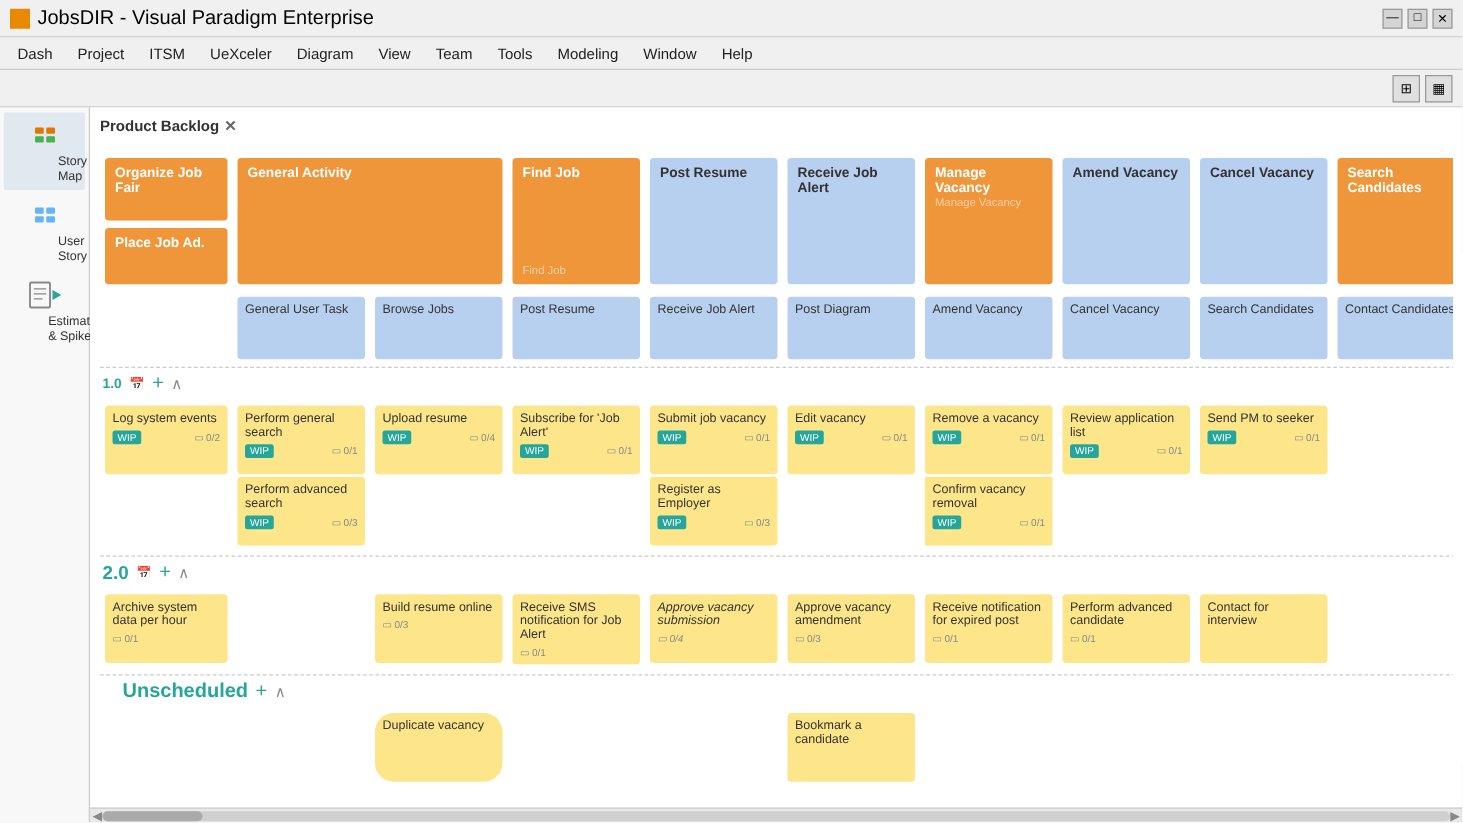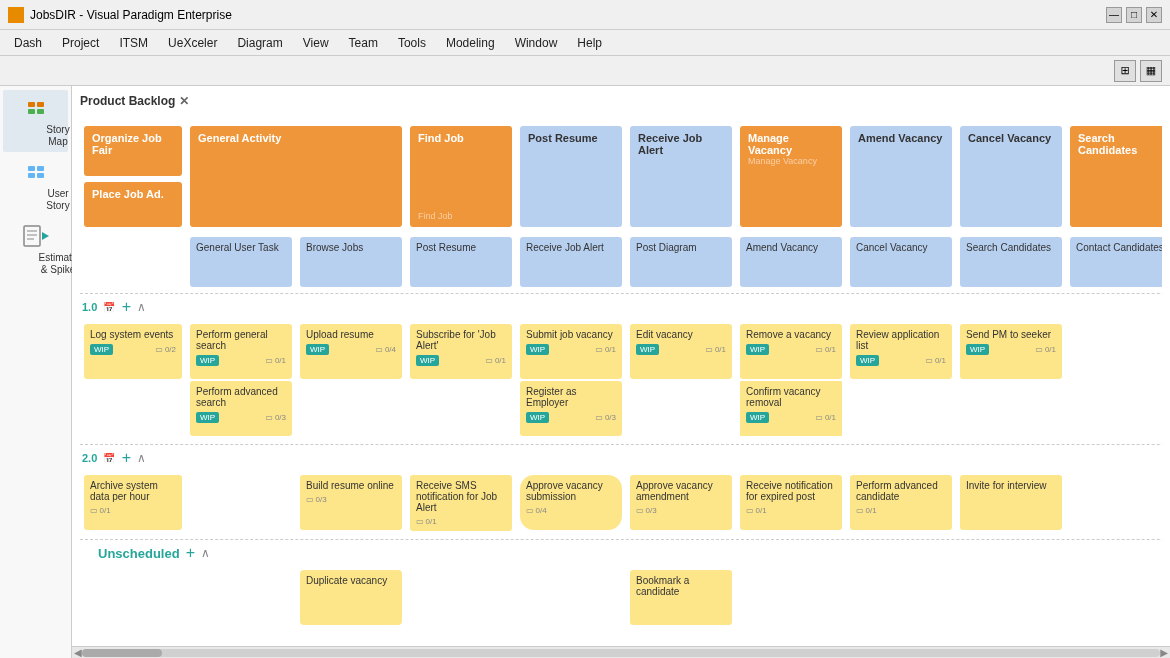--- a/index.html
+++ b/index.html
@@ -1,41 +1,41 @@
 <!DOCTYPE html>
 <html><head>
   <meta charset="utf-8">
   <style>
     * { box-sizing: border-box; margin: 0; padding: 0; }
     body { font-family: 'Segoe UI', Arial, sans-serif; font-size: 11px; background: #f0f0f0; width: 1170px; height: 658px; overflow: hidden; }
 
     
     .title-bar { background: #f0f0f0; height: 30px; display: flex; align-items: center; justify-content: space-between; padding: 0 8px; border-bottom: 1px solid #ccc; }
-    .title-bar-left { display: flex; align-items: center; gap: 6px; font-size: 12px; }
+    .title-bar-left { display: flex; align-items: center; gap: 6px; font-size: 16px; }
     .title-bar-icon { width: 16px; height: 16px; background: #e88a00; display: inline-block; }
     .title-bar-controls { display: flex; gap: 4px; }
     .title-bar-btn { width: 16px; height: 16px; display: flex; align-items: center; justify-content: center; font-size: 10px; cursor: pointer; background: #d4d4d4; border: 1px solid #999; }
 
     
     .menu-bar { background: #f0f0f0; height: 26px; display: flex; align-items: center; padding: 0 4px; border-bottom: 1px solid #ccc; }
     .menu-item { padding: 2px 10px; font-size: 12px; cursor: pointer; color: #222; }
 
     
     .toolbar { height: 30px; background: #f0f0f0; display: flex; align-items: center; justify-content: flex-end; padding: 0 8px; border-bottom: 1px solid #ccc; gap: 4px; }
     .toolbar-btn { width: 22px; height: 22px; background: #e0e0e0; border: 1px solid #999; display: flex; align-items: center; justify-content: center; font-size: 11px; cursor: pointer; }
 
     
     .main-layout { display: flex; height: calc(658px - 86px); }
 
     
     .sidebar { width: 72px; background: #f8f8f8; border-right: 1px solid #ccc; display: flex; flex-direction: column; align-items: center; padding-top: 4px; gap: 2px; }
     .sidebar-item { width: 65px; display: flex; flex-direction: column; align-items: center; padding: 4px 2px; cursor: pointer; border-radius: 2px; }
     .sidebar-item.active { background: #e0e8f0; }
     .sidebar-icon { width: 32px; height: 28px; display: flex; align-items: center; justify-content: center; margin-bottom: 2px; }
-    .sidebar-label { font-size: 10px; color: #333; text-align: center; line-height: 1.2; margin-left: 45px; }
+    .sidebar-label { font-size: 10px; color: #333; line-height: 1.2; margin-left: 45px; }
 
     
     .icon-story-map { display: grid; grid-template-columns: 1fr 1fr; gap: 2px; }
     .icon-story-map span { width: 7px; height: 5px; background: #e07800; display: block; border-radius: 1px; }
     .icon-story-map span:nth-child(3) { background: #4caf50; }
     .icon-story-map span:nth-child(4) { background: #4caf50; }
 
     .icon-user-story { display: grid; grid-template-columns: 1fr 1fr; gap: 2px; }
     .icon-user-story span { width: 7px; height: 5px; background: #64b5f6; display: block; border-radius: 1px; }
 
@@ -346,21 +346,21 @@
                   <span class="task-badge">WIP</span>
                   <span class="task-count"><span>▭</span> 0/1</span>
                 </div>
               </div>
             </div>
             <div style="padding:2px;"></div>
 
           </div>
 
           <div style="display:flex; align-items:center; gap:6px; padding:4px 2px; border-top: 1px dashed #ccc; margin-top:4px;">
-            <span style="font-size:11px; font-weight:bold; color:#26a69a;">2.0</span>
+            <span style="font-size:15px; font-weight:bold; color:#26a69a;">2.0</span>
             <span style="color:#999; font-size:10px;">📅</span>
             <span style="color:#26a69a; font-size:16px; cursor:pointer;">+</span>
             <span style="color:#888; font-size:12px; cursor:pointer;">∧</span>
           </div>
 
           <div style="display:grid; grid-template-columns: 106px 110px 110px 110px 110px 110px 110px 110px 110px 110px 110px 110px; gap:0;">
             <div style="padding:2px;">
               <div class="task-card task-yellow" style="border-radius:3px;">
                 <div>Archive system data per hour</div>
                 <div class="task-footer">
@@ -379,21 +379,21 @@
             </div>
             <div style="padding:2px;">
               <div class="task-card task-yellow" style="border-radius:3px;">
                 <div>Receive SMS notification for Job Alert</div>
                 <div class="task-footer">
                   <span class="task-count"><span>▭</span> 0/1</span>
                 </div>
               </div>
             </div>
             <div style="padding:2px;">
-              <div class="task-card task-yellow" style="border-radius:14px;">
+              <div class="task-card task-yellow" style="border-radius:3px;font-style:italic;">
                 <div>Approve vacancy submission</div>
                 <div class="task-footer">
                   <span class="task-count"><span>▭</span> 0/4</span>
                 </div>
               </div>
             </div>
             <div style="padding:2px;">
               <div class="task-card task-yellow" style="border-radius:3px;">
                 <div>Approve vacancy amendment</div>
                 <div class="task-footer">
@@ -412,39 +412,39 @@
             <div style="padding:2px;">
               <div class="task-card task-yellow" style="border-radius:3px;">
                 <div>Perform advanced candidate</div>
                 <div class="task-footer">
                   <span class="task-count"><span>▭</span> 0/1</span>
                 </div>
               </div>
             </div>
             <div style="padding:2px;">
               <div class="task-card task-yellow" style="border-radius:3px;">
-                <div>Invite for interview</div>
+                <div>Contact for interview</div>
                 <div class="task-footer"></div>
               </div>
             </div>
             <div style="padding:2px;"></div>
 
           </div>
 
           <div style="display:flex; align-items:center; gap:6px; padding:4px 2px; border-top: 1px dashed #ccc; margin-top:4px;">
-            <span style="font-size:13px; font-weight:bold; color:#26a69a;padding-left:16px;">Unscheduled</span>
+            <span style="font-size:16px; font-weight:bold; color:#26a69a;padding-left:16px;">Unscheduled</span>
             <span style="color:#26a69a; font-size:16px; cursor:pointer;">+</span>
             <span style="color:#888; font-size:12px; cursor:pointer;">∧</span>
           </div>
 
           <div style="display:grid; grid-template-columns: 106px 110px 110px 110px 110px 110px 110px 110px 110px 110px 110px 110px; gap:0;">
             <div style="padding:2px;"></div>
             <div style="padding:2px;"></div>
             <div style="padding:2px;">
-              <div class="task-card task-yellow" style="border-radius:4px;">
+              <div class="task-card task-yellow" style="border-radius:15px;">
                 <div>Duplicate vacancy</div>
               </div>
             </div>
             <div style="padding:2px;"></div>
             <div style="padding:2px;"></div>
             <div style="padding:2px;">
               <div class="task-card task-yellow" style="border-radius:3px;">
                 <div>Bookmark a candidate</div>
               </div>
             </div>

